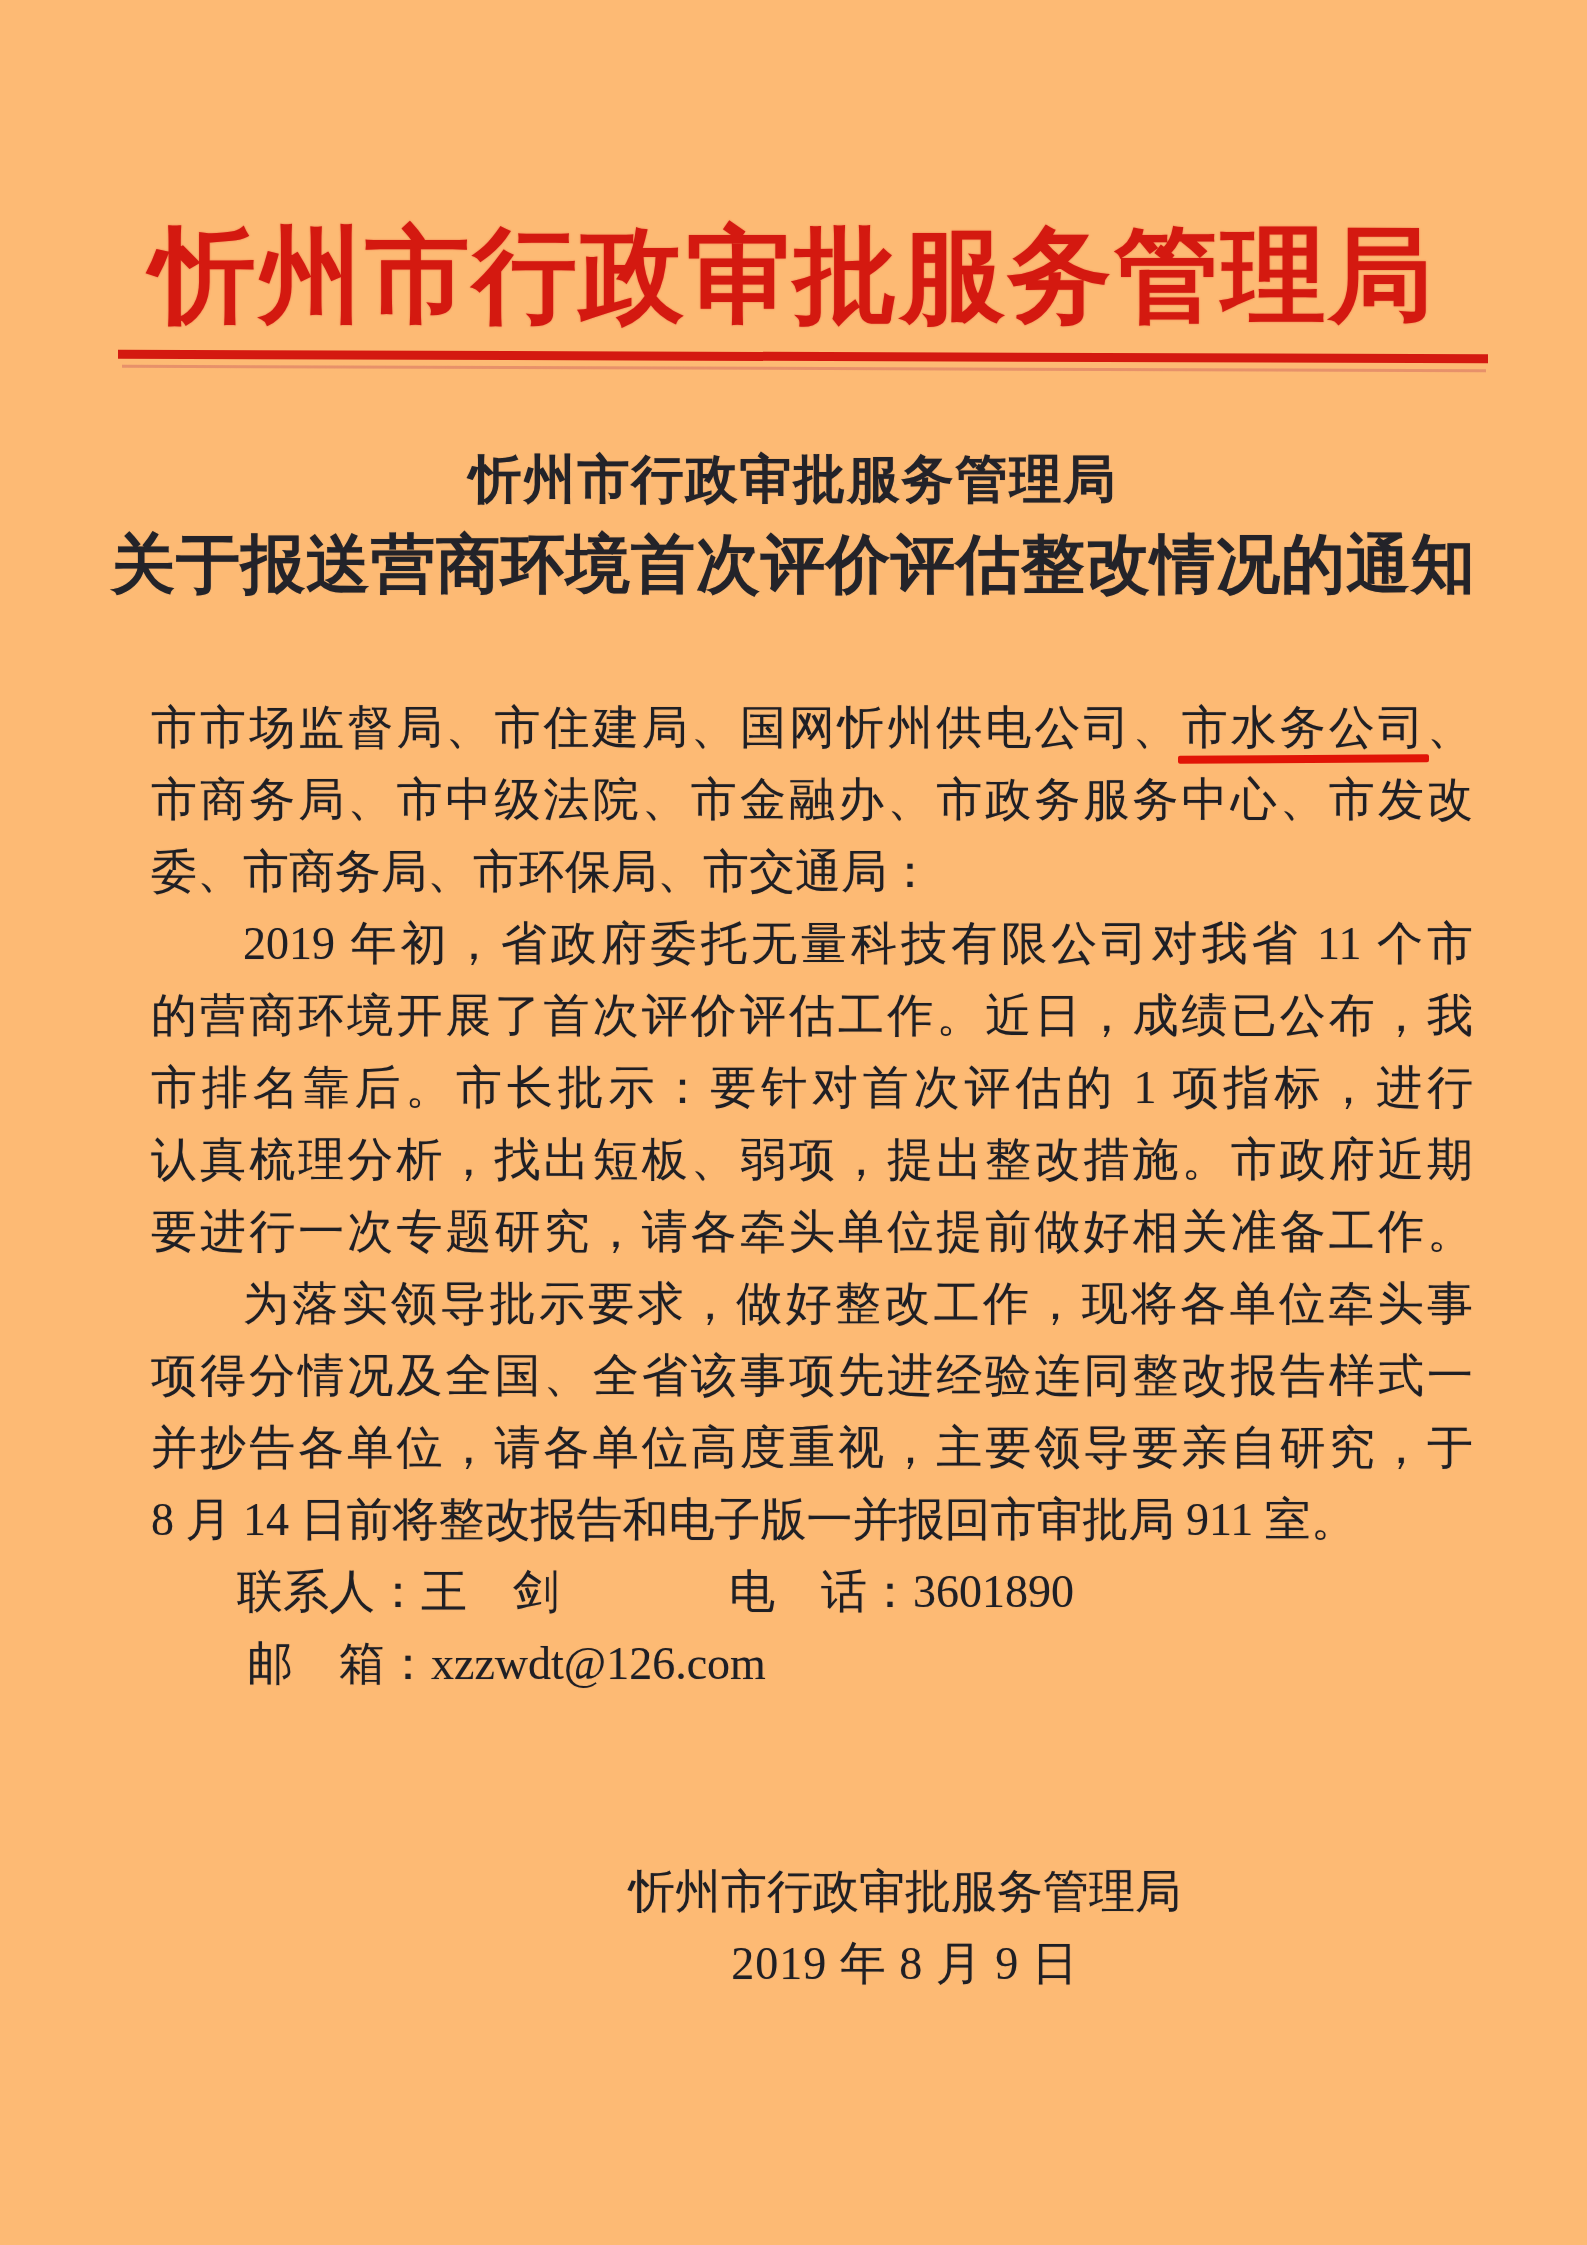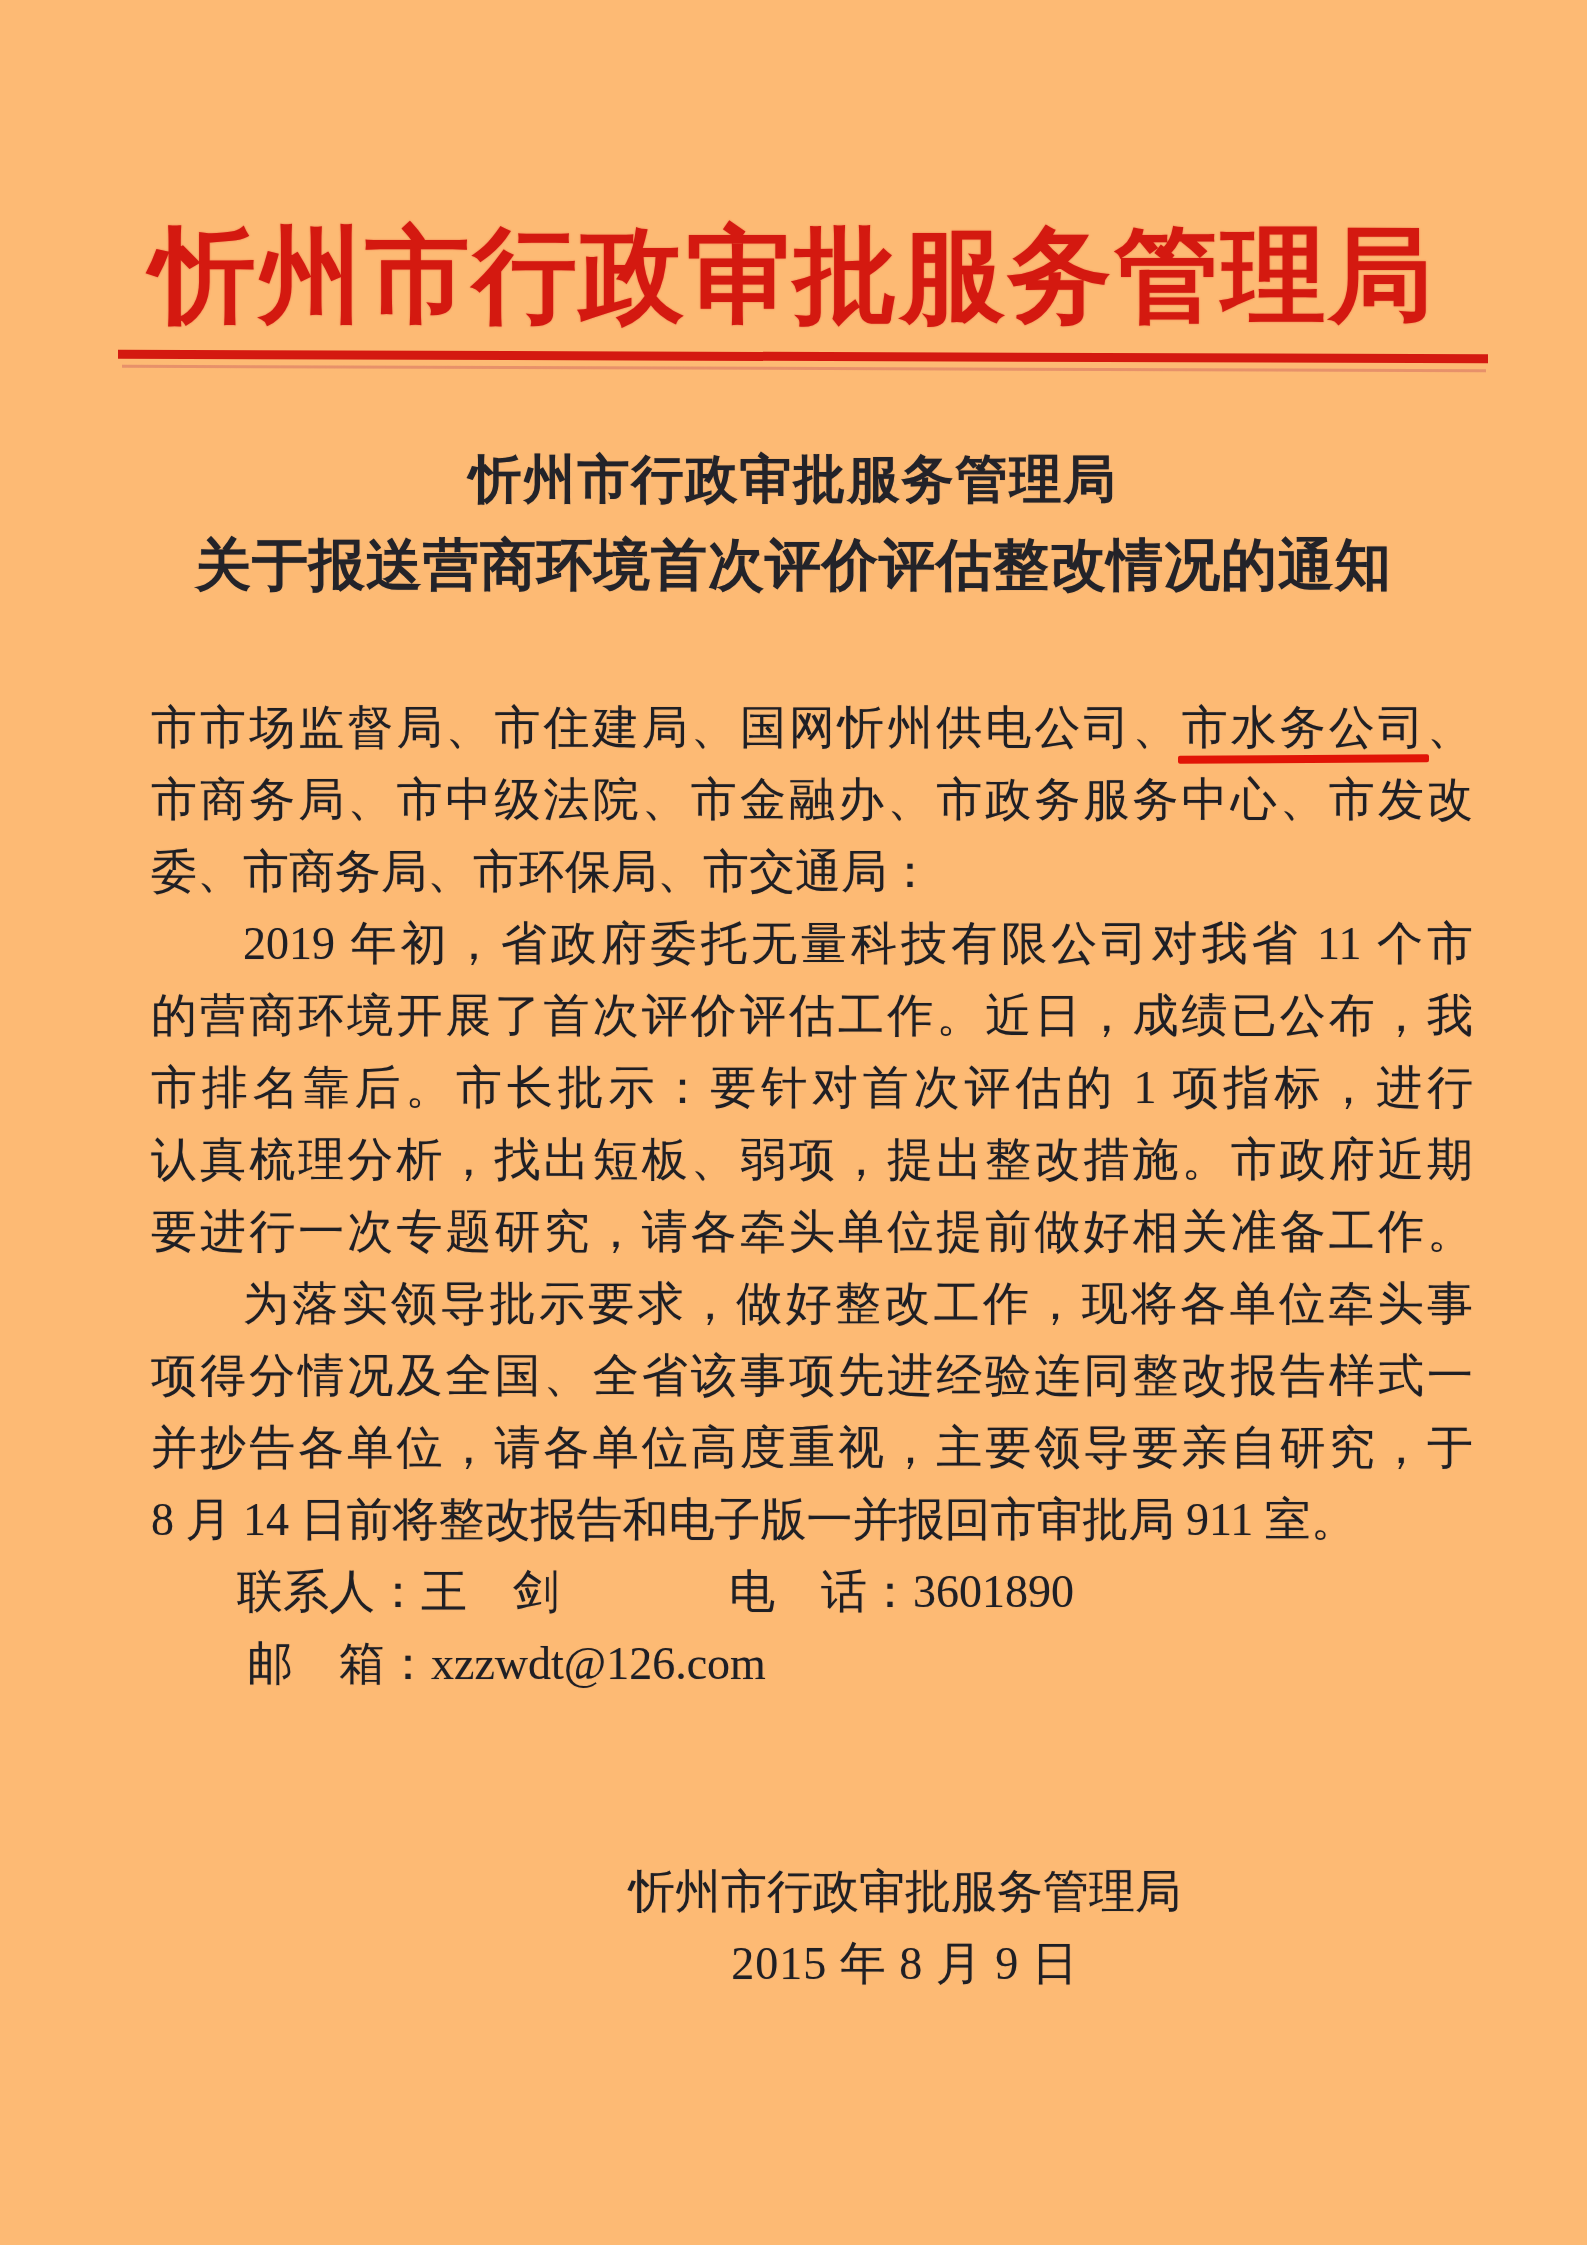--- a/index.html
+++ b/index.html
@@ -33,21 +33,21 @@
     transform:rotate(0.18deg);
   }
   
   .doc-title{position:absolute;top:448px;left:0;right:0;text-align:center;color:#232329;}
   .doc-title .t1{
     font-size:52px;line-height:64px;font-weight:700;letter-spacing:2px;
     text-shadow:0 0 1px rgba(35,35,45,.4);
   }
   .doc-title .t2{
     margin-top:20px;
-    font-size:56px;line-height:66px;font-weight:700;letter-spacing:1px;
+    font-size:64px;line-height:66px;font-weight:700;letter-spacing:1px;
     text-shadow:0 0 1px rgba(35,35,45,.4);
   }
   
   .body-block{
     position:absolute;top:692px;left:151px;width:1322px;
     font-size:46px;
     text-shadow:0 0 1px rgba(35,35,50,.35);
   }
   .ln{
     height:72px;line-height:72px;
@@ -106,16 +106,16 @@
     <div class="ln end">8 月 14 日前将整改报告和电子版一并报回市审批局 911 室。</div>
 
     <div class="ln contact">
       <span>联系人：王　剑</span><span class="phone">电　话：3601890</span>
     </div>
     <div class="ln contact2">邮　箱：xzzwdt@126.com</div>
   </div>
 
   <div class="signature">
     <div class="org">忻州市行政审批服务管理局</div>
-    <div class="date">2015 年 8 月 9 日</div>
+    <div class="date">2019 年 8 月 9 日</div>
   </div>
 
 </div>
 
 </body></html>

